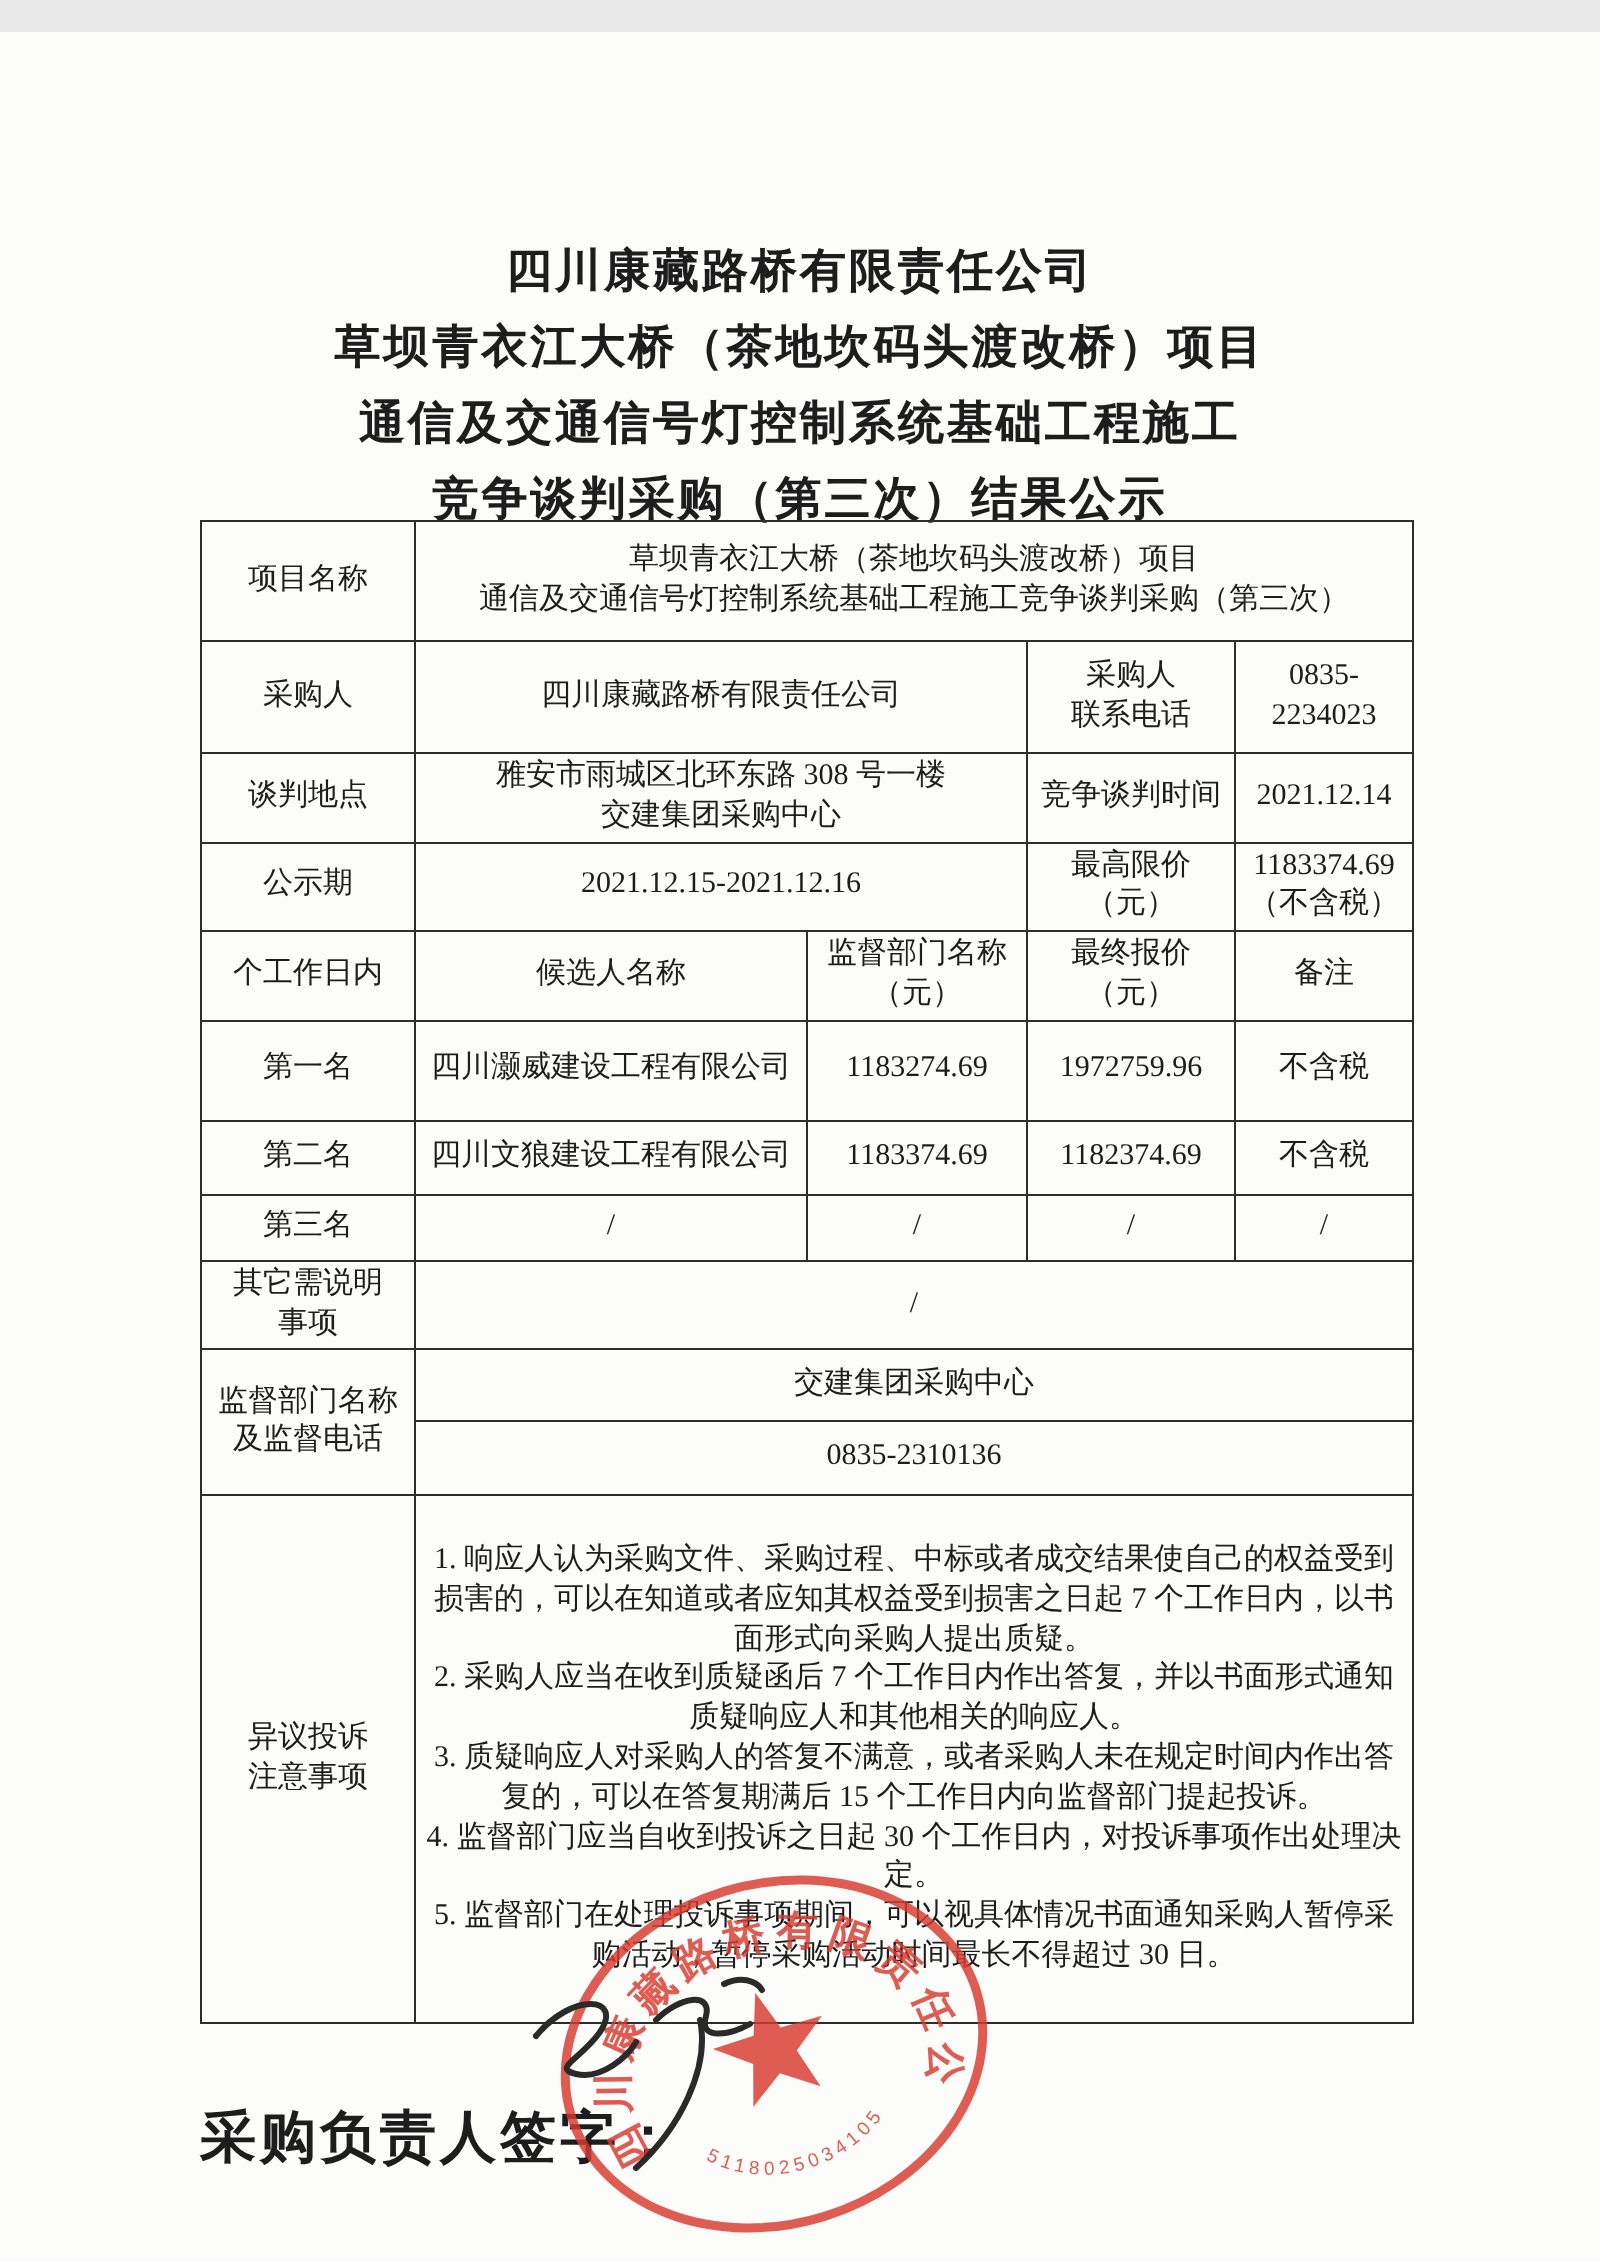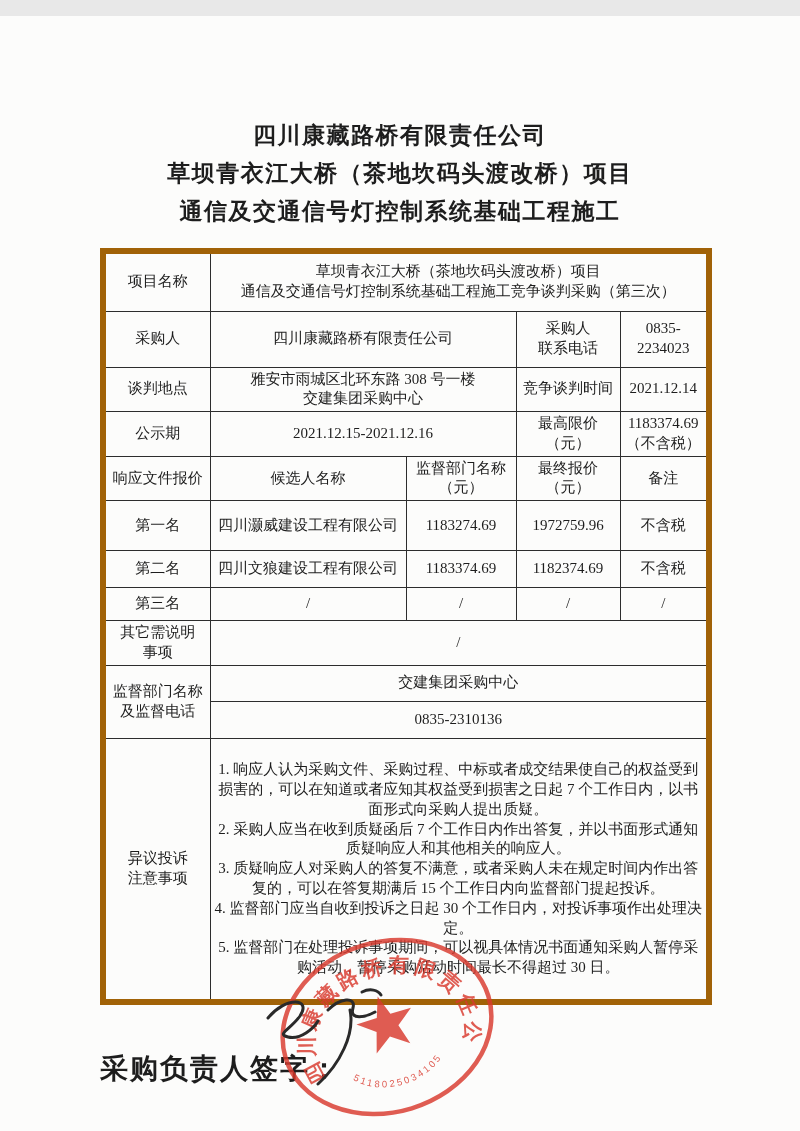--- a/index.html
+++ b/index.html
@@ -8,23 +8,23 @@
     background:#fcfcfb; color:#1d1d1d;
     font-family:"Liberation Serif","DejaVu Serif",serif;
     overflow:hidden;
   }
   .title-block {
     position:absolute; top:101px; left:97px; width:606px;
     text-align:center; font-size:23px; font-weight:700;
     line-height:38px; letter-spacing:1.5px;
   }
   table.doc {
-    position:absolute; left:100px; top:232px; width:606px;
+    position:absolute; left:100px; top:244px; width:606px;
     border-collapse:collapse; table-layout:fixed;
-    border:6px solid #a16207;
+    border:1px solid #a16207;
   }
   table.doc td {
     border:1.2px solid #2d2d2d;
     text-align:center; vertical-align:middle;
     font-size:15px; line-height:1.32;
     white-space:pre-line; padding:2px 4px; overflow:hidden;
   }
   tr.r1  { height:60px; }
   tr.r2  { height:56px; }
   tr.r3  { height:43px; }
@@ -52,20 +52,21 @@
 </style>
 </head>
 <body>
 
 <div class="page">
 
   <div class="title-block">
     <div>四川康藏路桥有限责任公司</div>
     <div>草坝青衣江大桥（茶地坎码头渡改桥）项目</div>
     <div>通信及交通信号灯控制系统基础工程施工</div>
+    <div>竞争谈判采购（第三次）结果公示</div>
   </div>
 
   <table class="doc">
     <colgroup>
       <col style="width:107px">
         <col style="width:196px">
         <col style="width:110px">
       <col style="width:104px">
         <col style="width:89px">
     </colgroup>
@@ -91,21 +92,21 @@
       </tr>
       <tr class="r4">
         <td>公示期</td>
         <td colspan="2">2021.12.15-2021.12.16</td>
         <td>最高限价
 （元）</td>
         <td>1183374.69
 （不含税）</td>
       </tr>
       <tr class="r5">
-        <td>响应文件报价</td>
+        <td>个工作日内</td>
         <td>候选人名称</td>
         <td>监督部门名称
 （元）</td>
         <td>最终报价
 （元）</td>
         <td>备注</td>
       </tr>
       <tr class="r6">
         <td>第一名</td>
         <td>四川灏威建设工程有限公司</td>

